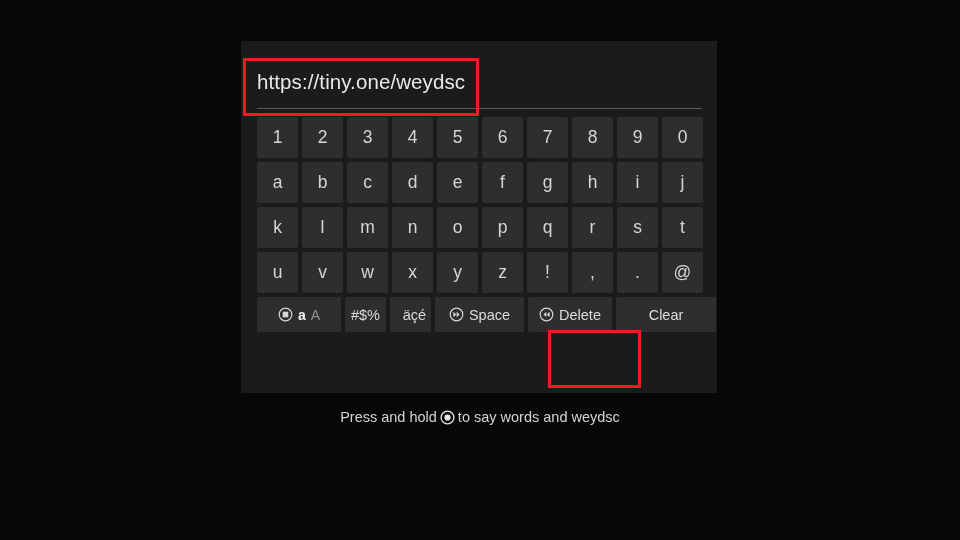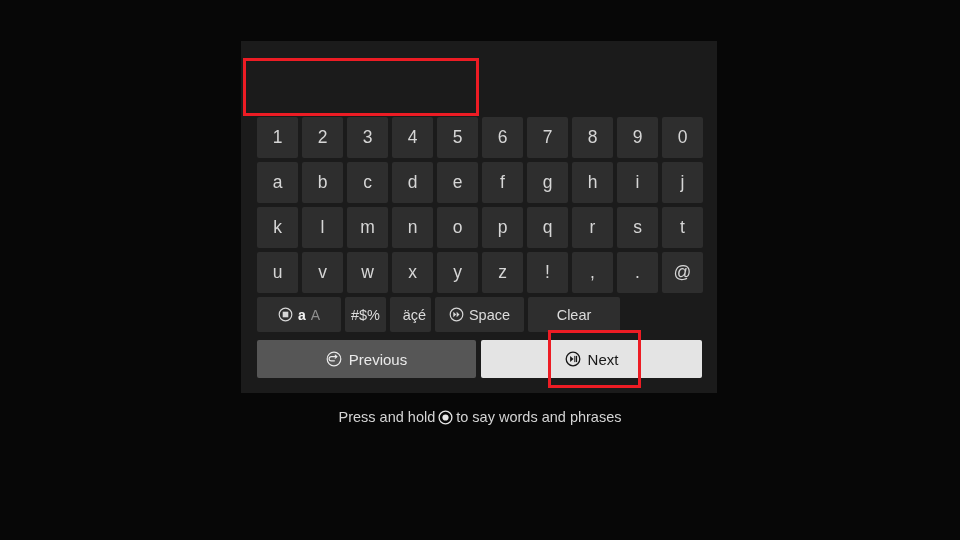--- a/index.html
+++ b/index.html
@@ -98,21 +98,21 @@
     justify-content: center;
     gap: 5px;
     border-radius: 2px;
     box-sizing: border-box;
   }
   .fkey-case  { width: 84px; }
   .fkey-sym   { width: 41px; }
   .fkey-accent{ width: 41px; padding-left: 8px; }
   .fkey-space { width: 89px; text-align: center; }
   .fkey-del   { width: 84px; }
-  .fkey-clear { width: 92px; text-align: right; }
+  .fkey-clear { width: 100px; text-align: right; }
   .case-a { color: #f2f2f2; font-weight: bold; font-size: 14px; }
   .case-b { color: #8e8e8e; font-size: 14px; }
 
   
   #nav-row {
     position: absolute;
     left: 16px;
     top: 299px;
     display: flex;
     gap: 5px;
@@ -161,20 +161,24 @@
   #annot-url  { left: 243px; top: 58px;  width: 236px; height: 58px; }
   #annot-next { left: 548px; top: 330px; width: 93px;  height: 58px; }
 
   svg { display: block; }
 </style>
 </head>
 <body>
 
 <div id="keyboard-panel">
 
+  <div id="text-field-wrap">
+    <div id="url-input">https://tiny.one/weydsc</div>
+    <div id="field-underline"></div>
+  </div>
 
   <div class="key-row" id="row-digits">
     <div class="key">1</div>
     <div class="key">2</div>
     <div class="key">3</div>
     <div class="key">4</div>
     <div class="key">5</div>
     <div class="key">6</div>
     <div class="key">7</div>
     <div class="key">8</div>
@@ -242,52 +246,37 @@
       <span>
         <svg width="15" height="15" viewBox="0 0 15 15">
           <circle cx="7.5" cy="7.5" r="6.3" fill="none" stroke="#d6d6d6" stroke-width="1.2"></circle>
           <path d="M4.3 4.8 L7.2 7.5 L4.3 10.2 Z" fill="#d6d6d6"></path>
           <path d="M7.6 4.8 L10.5 7.5 L7.6 10.2 Z" fill="#d6d6d6"></path>
         </svg>
       </span>
       <span>Space</span>
     </div>
 
-
-    <div class="fkey fkey-clear">Clear</div>
-  </div>
-
-  <div id="nav-row">
-
-    <div class="nav-btn" id="btn-previous">
+    <div class="fkey fkey-del">
       <span>
-        <svg width="16" height="16" viewBox="0 0 16 16">
-          <circle cx="8" cy="8" r="6.8" fill="none" stroke="#eaeaea" stroke-width="1.2"></circle>
-          <path d="M10.6 5.6 L5.2 5.6 A2.1 2.1 0 0 0 5.2 9.8 L8.4 9.8" fill="none" stroke="#eaeaea" stroke-width="1.2" stroke-linecap="round"></path>
-          <path d="M9.2 4.1 L10.9 5.6 L9.2 7.1" fill="none" stroke="#eaeaea" stroke-width="1.2" stroke-linecap="round" stroke-linejoin="round"></path>
+        <svg width="15" height="15" viewBox="0 0 15 15">
+          <circle cx="7.5" cy="7.5" r="6.3" fill="none" stroke="#d6d6d6" stroke-width="1.2"></circle>
+          <path d="M7.4 4.8 L4.5 7.5 L7.4 10.2 Z" fill="#d6d6d6"></path>
+          <path d="M10.7 4.8 L7.8 7.5 L10.7 10.2 Z" fill="#d6d6d6"></path>
         </svg>
       </span>
-      <span>Previous</span>
+      <span>Delete</span>
     </div>
 
-    <div class="nav-btn" id="btn-next">
-      <span>
-        <svg width="16" height="16" viewBox="0 0 16 16">
-          <circle cx="8" cy="8" r="6.8" fill="none" stroke="#171717" stroke-width="1.3"></circle>
-          <path d="M5.1 4.9 L8.5 8 L5.1 11.1 Z" fill="#171717"></path>
-          <rect x="9.3" y="4.9" width="1.1" height="6.2" fill="#171717"></rect>
-          <rect x="11.0" y="4.9" width="1.1" height="6.2" fill="#171717"></rect>
-        </svg>
-      </span>
-      <span>Next</span>
-    </div>
-  </div>
+    <div class="fkey fkey-clear">Clear</div>
+  </div>
+
 </div>
 
 <div id="voice-hint">
   <span class="hint-seg">Press and hold</span><span class="mic-ico"><svg width="15" height="15" viewBox="0 0 15 15">
         <circle cx="7.5" cy="7.5" r="6.4" fill="none" stroke="#e6e6e6" stroke-width="1.3"></circle>
         <circle cx="7.5" cy="7.5" r="3.1" fill="#e6e6e6"></circle>
-      </svg></span><span class="hint-seg">to say words and phrases</span>
+      </svg></span><span class="hint-seg">to say words and weydsc</span>
 </div>
 
 <div class="annot" id="annot-url"></div>
 <div class="annot" id="annot-next"></div>
 
 </body></html>

